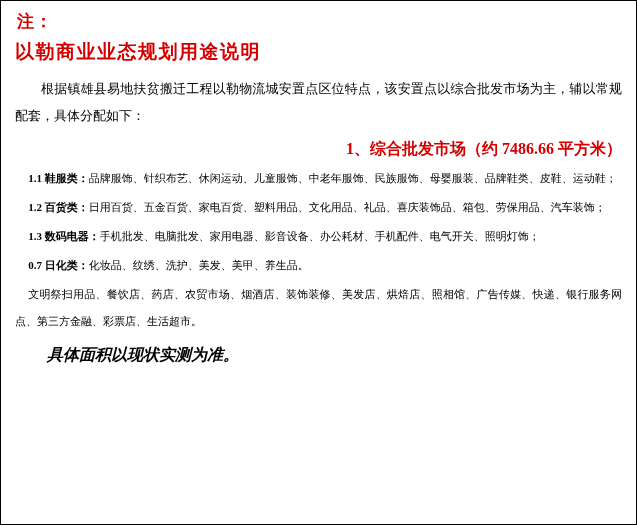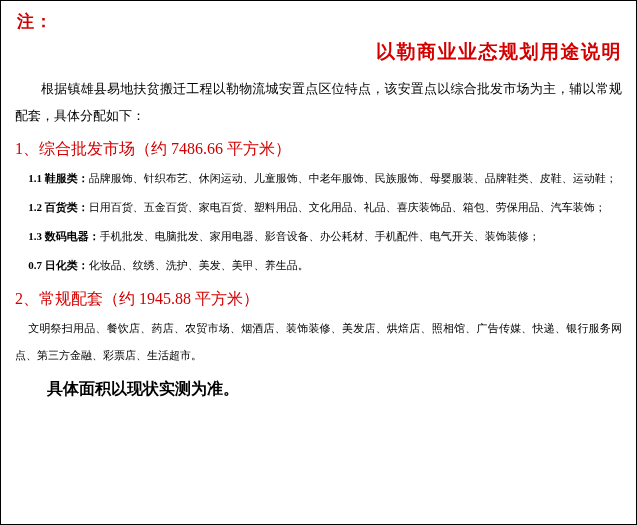--- a/index.html
+++ b/index.html
@@ -28,43 +28,44 @@
     font-weight: bold;
     font-size: 17px;
     letter-spacing: 1px;
     line-height: 22px;
     margin: 2px 0 0 2px;
   }
   .doc-title {
     color: #d40000;
     font-weight: bold;
     font-size: 19px;
-    text-align: right;
+    text-align: left;
     letter-spacing: 1.5px;
     margin: 6px 0 10px 0;
   }
   p {
     margin: 0;
   }
   .para {
     font-size: 13px;
     line-height: 27px;
     text-align: justify;
     text-justify: inter-ideograph;
     margin-bottom: 3px;
   }
   .indent2 {
     text-indent: 2em;
   }
   .section-head {
     color: #d40000;
-    font-weight: normal;
+    font-weight: bold;
     font-size: 16px;
     line-height: 29px;
     margin: 5px 0 2px 0;
+    text-align: right;
   }
   .sub-item {
     font-size: 11px;
     line-height: 27px;
     text-align: justify;
     text-justify: inter-ideograph;
     margin-bottom: 2px;
     text-indent: 1.2em;
   }
   .sub-item .sub-label {
@@ -77,20 +78,21 @@
     text-justify: inter-ideograph;
     text-indent: 1.2em;
     margin-bottom: 6px;
   }
   .closing {
     font-size: 16px;
     font-weight: bold;
     line-height: 28px;
     text-indent: 2em;
     margin-top: 6px;
+    font-style: italic;
   }
 </style>
 </head>
 <body>
 
 <div id="page">
 
   <p class="note-label">注：</p>
 
   <p class="doc-title">以勒商业业态规划用途说明</p>
@@ -101,26 +103,25 @@
 
   <p class="sub-item">
     <span class="sub-label">1.1 鞋服类：</span><span>品牌服饰、针织布艺、休闲运动、儿童服饰、中老年服饰、民族服饰、母婴服装、品牌鞋类、皮鞋、运动鞋；</span>
   </p>
 
   <p class="sub-item">
     <span class="sub-label">1.2 百货类：</span><span>日用百货、五金百货、家电百货、塑料用品、文化用品、礼品、喜庆装饰品、箱包、劳保用品、汽车装饰；</span>
   </p>
 
   <p class="sub-item">
-    <span class="sub-label">1.3 数码电器：</span><span>手机批发、电脑批发、家用电器、影音设备、办公耗材、手机配件、电气开关、装饰装修；</span>
+    <span class="sub-label">1.3 数码电器：</span><span>手机批发、电脑批发、家用电器、影音设备、办公耗材、手机配件、电气开关、照明灯饰；</span>
   </p>
 
   <p class="sub-item">
     <span class="sub-label">0.7 日化类：</span><span>化妆品、纹绣、洗护、美发、美甲、养生品。</span>
   </p>
 
-  <p class="section-head">2、常规配套（约 1945.88 平方米）</p>
 
   <p class="list-para">文明祭扫用品、餐饮店、药店、农贸市场、烟酒店、装饰装修、美发店、烘焙店、照相馆、广告传媒、快递、银行服务网点、第三方金融、彩票店、生活超市。</p>
 
   <p class="closing">具体面积以现状实测为准。</p>
 
 </div>
 
 </body></html>

